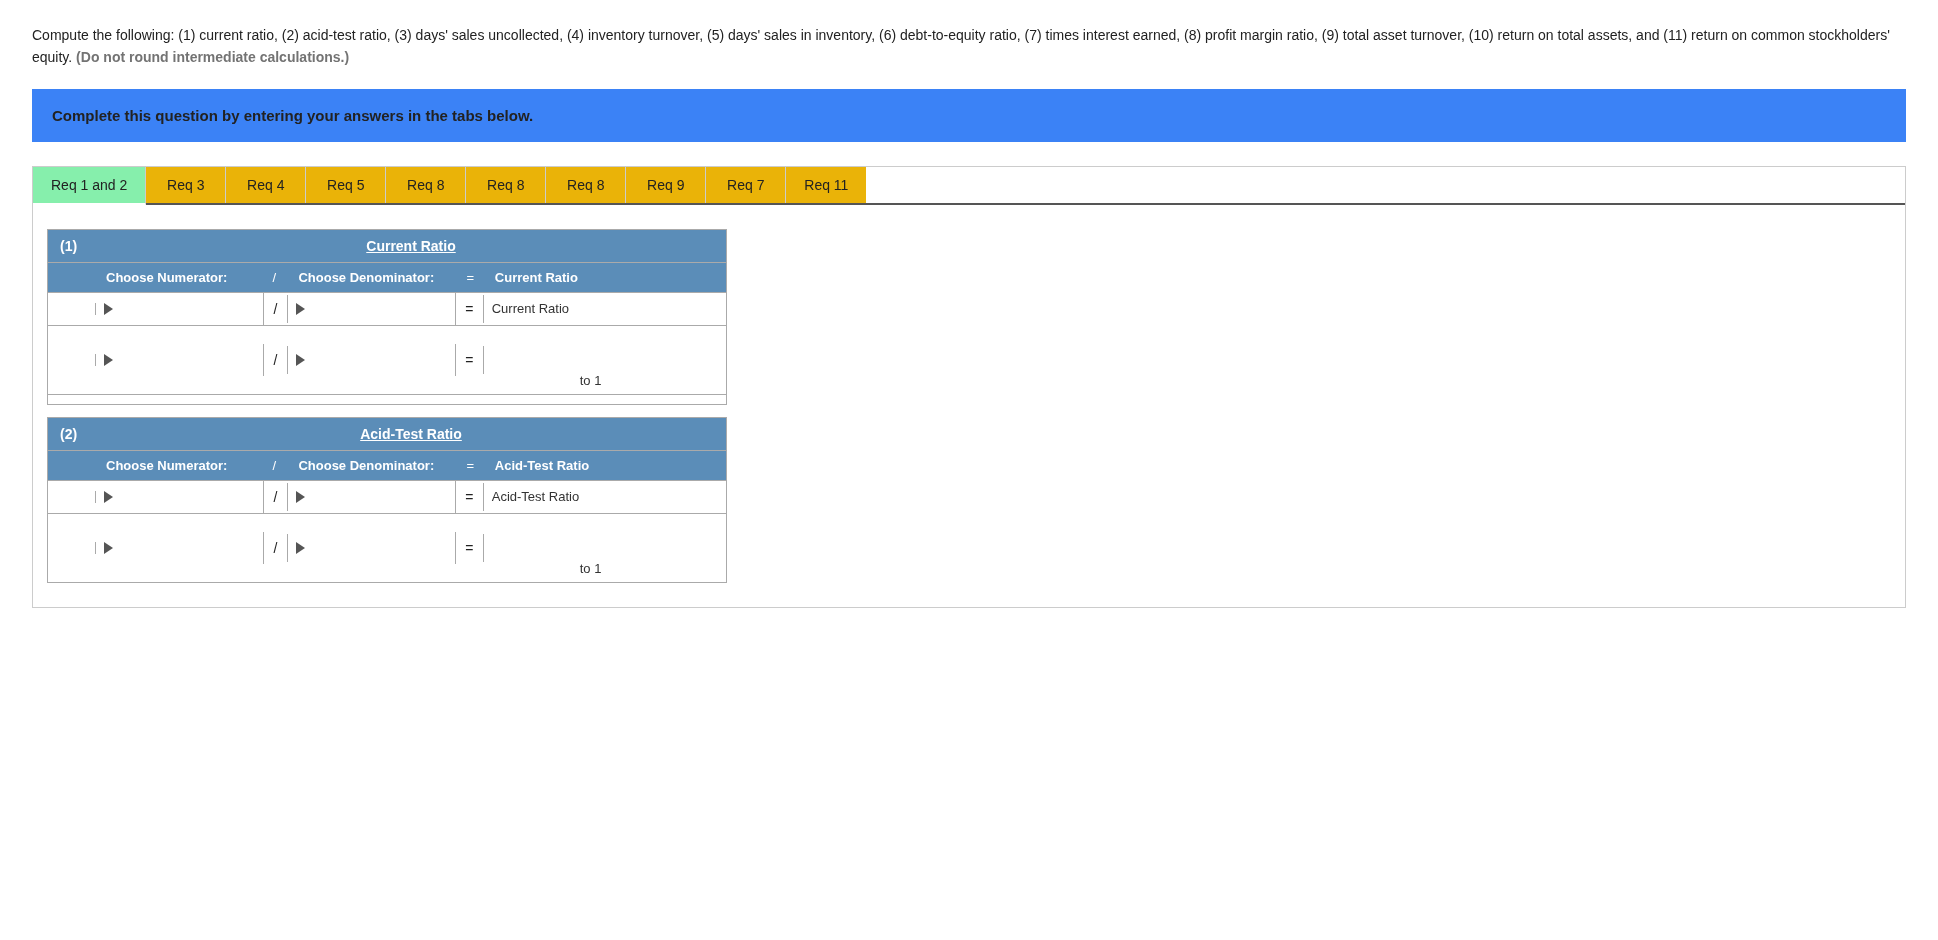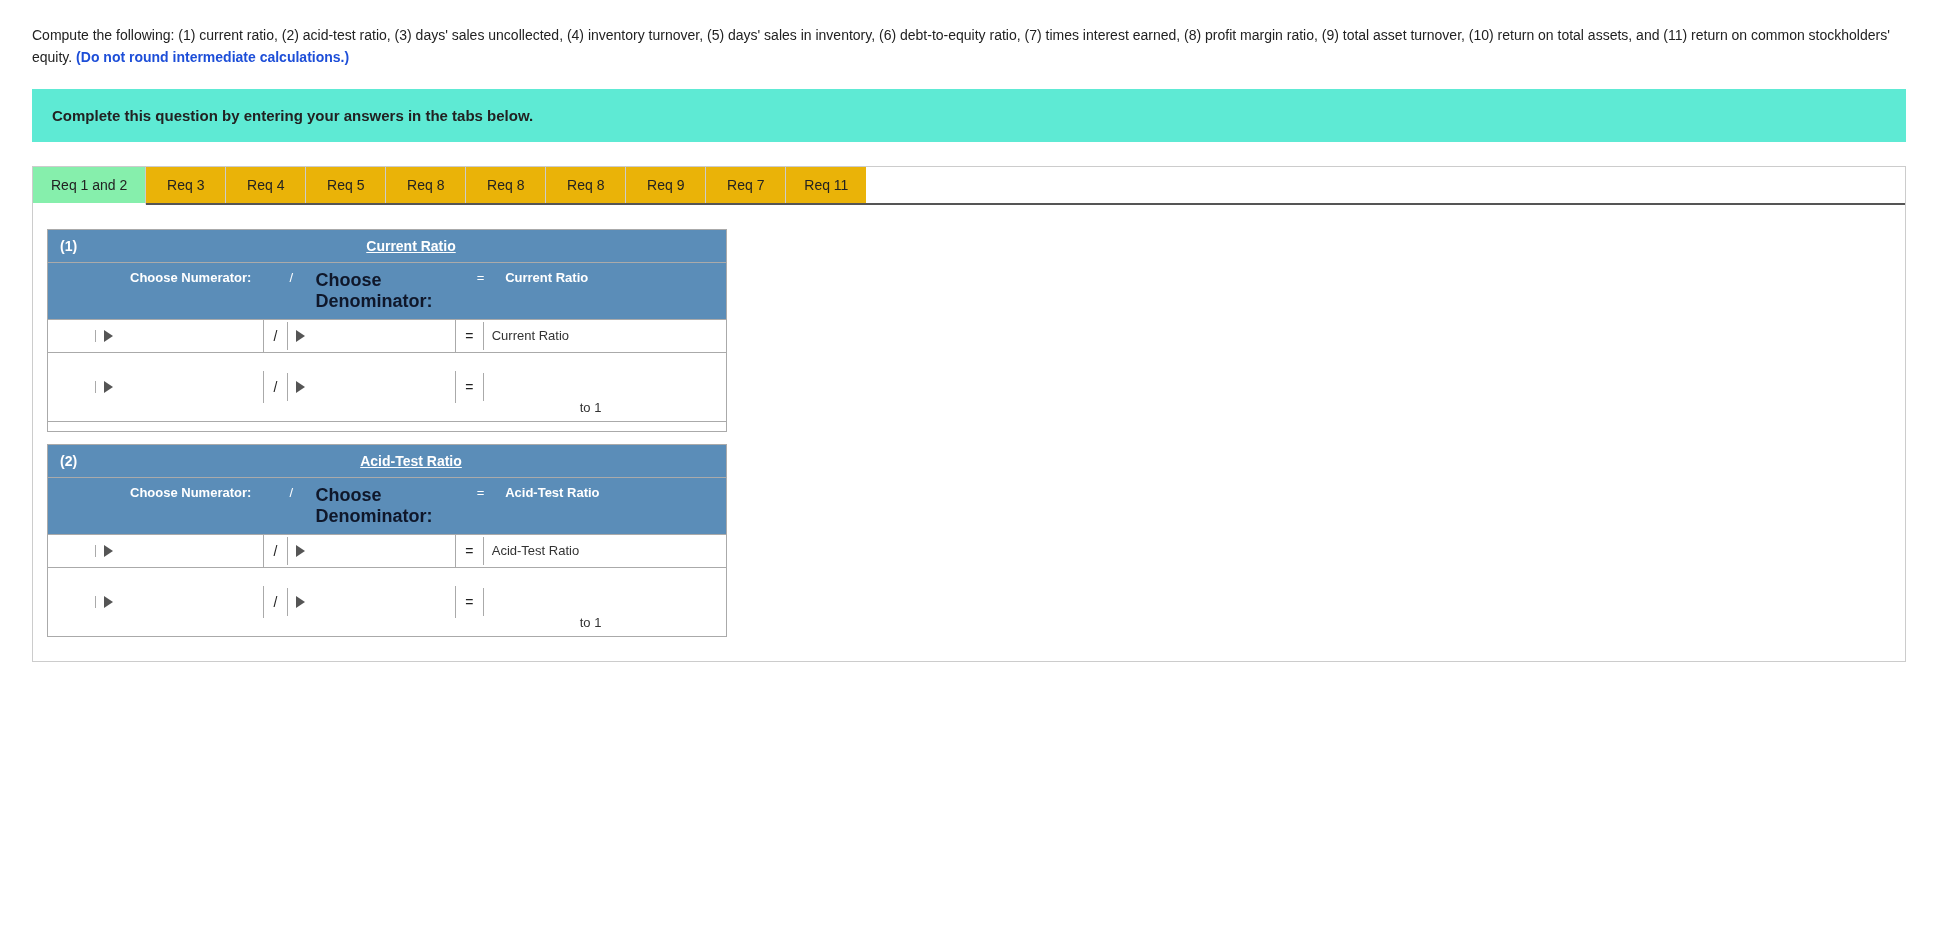--- a/index.html
+++ b/index.html
@@ -12,25 +12,25 @@
     }
     .required-title {
       font-weight: bold;
       margin-bottom: 4px;
     }
     .required-text {
       line-height: 1.6;
       margin-bottom: 20px;
     }
     .red-bold {
-      color: #1d4ed8;
+      color: #737373;
       font-weight: bold;
     }
     .instruction-box {
-      background: #5eead4;
+      background: #3b82f6;
       padding: 18px 20px;
       margin-bottom: 24px;
       font-weight: bold;
       font-size: 15px;
     }
     .tabs-container {
       border: 1px solid #ccc;
       margin-bottom: 0;
     }
     .tabs-row {
@@ -87,22 +87,22 @@
       flex: 1;
       text-align: center;
       padding: 8px;
       font-weight: bold;
       text-decoration: underline;
       color: #fff;
     }
     .ratio-sub-header {
       background: #5b8db8;
       display: flex;
+      align-items: center;
       border-top: 1px solid #aaa;
-      padding-left: 24px;
     }
     .ratio-data-row {
       display: flex;
       align-items: center;
       border-top: 1px solid #aaa;
       background: #fff;
     }
     .cell-empty-left {
       min-width: 48px;
       padding: 6px 8px;
@@ -187,22 +187,22 @@
       padding: 7px 8px;
       color: #fff;
       font-size: 13px;
       border-right: 1px solid #5b8db8;
       min-width: 24px;
     }
     .sub-header-denominator {
       flex: 2;
       padding: 7px 10px;
       font-weight: bold;
-      color: #0f172a;
-      font-size: 18px;
+      color: #ffffff;
+      font-size: 13px;
       border-right: 1px solid #5b8db8;
     }
     .sub-header-equals {
       padding: 7px 8px;
       color: #fff;
       font-size: 13px;
       border-right: 1px solid #5b8db8;
       min-width: 28px;
       text-align: center;
     }

